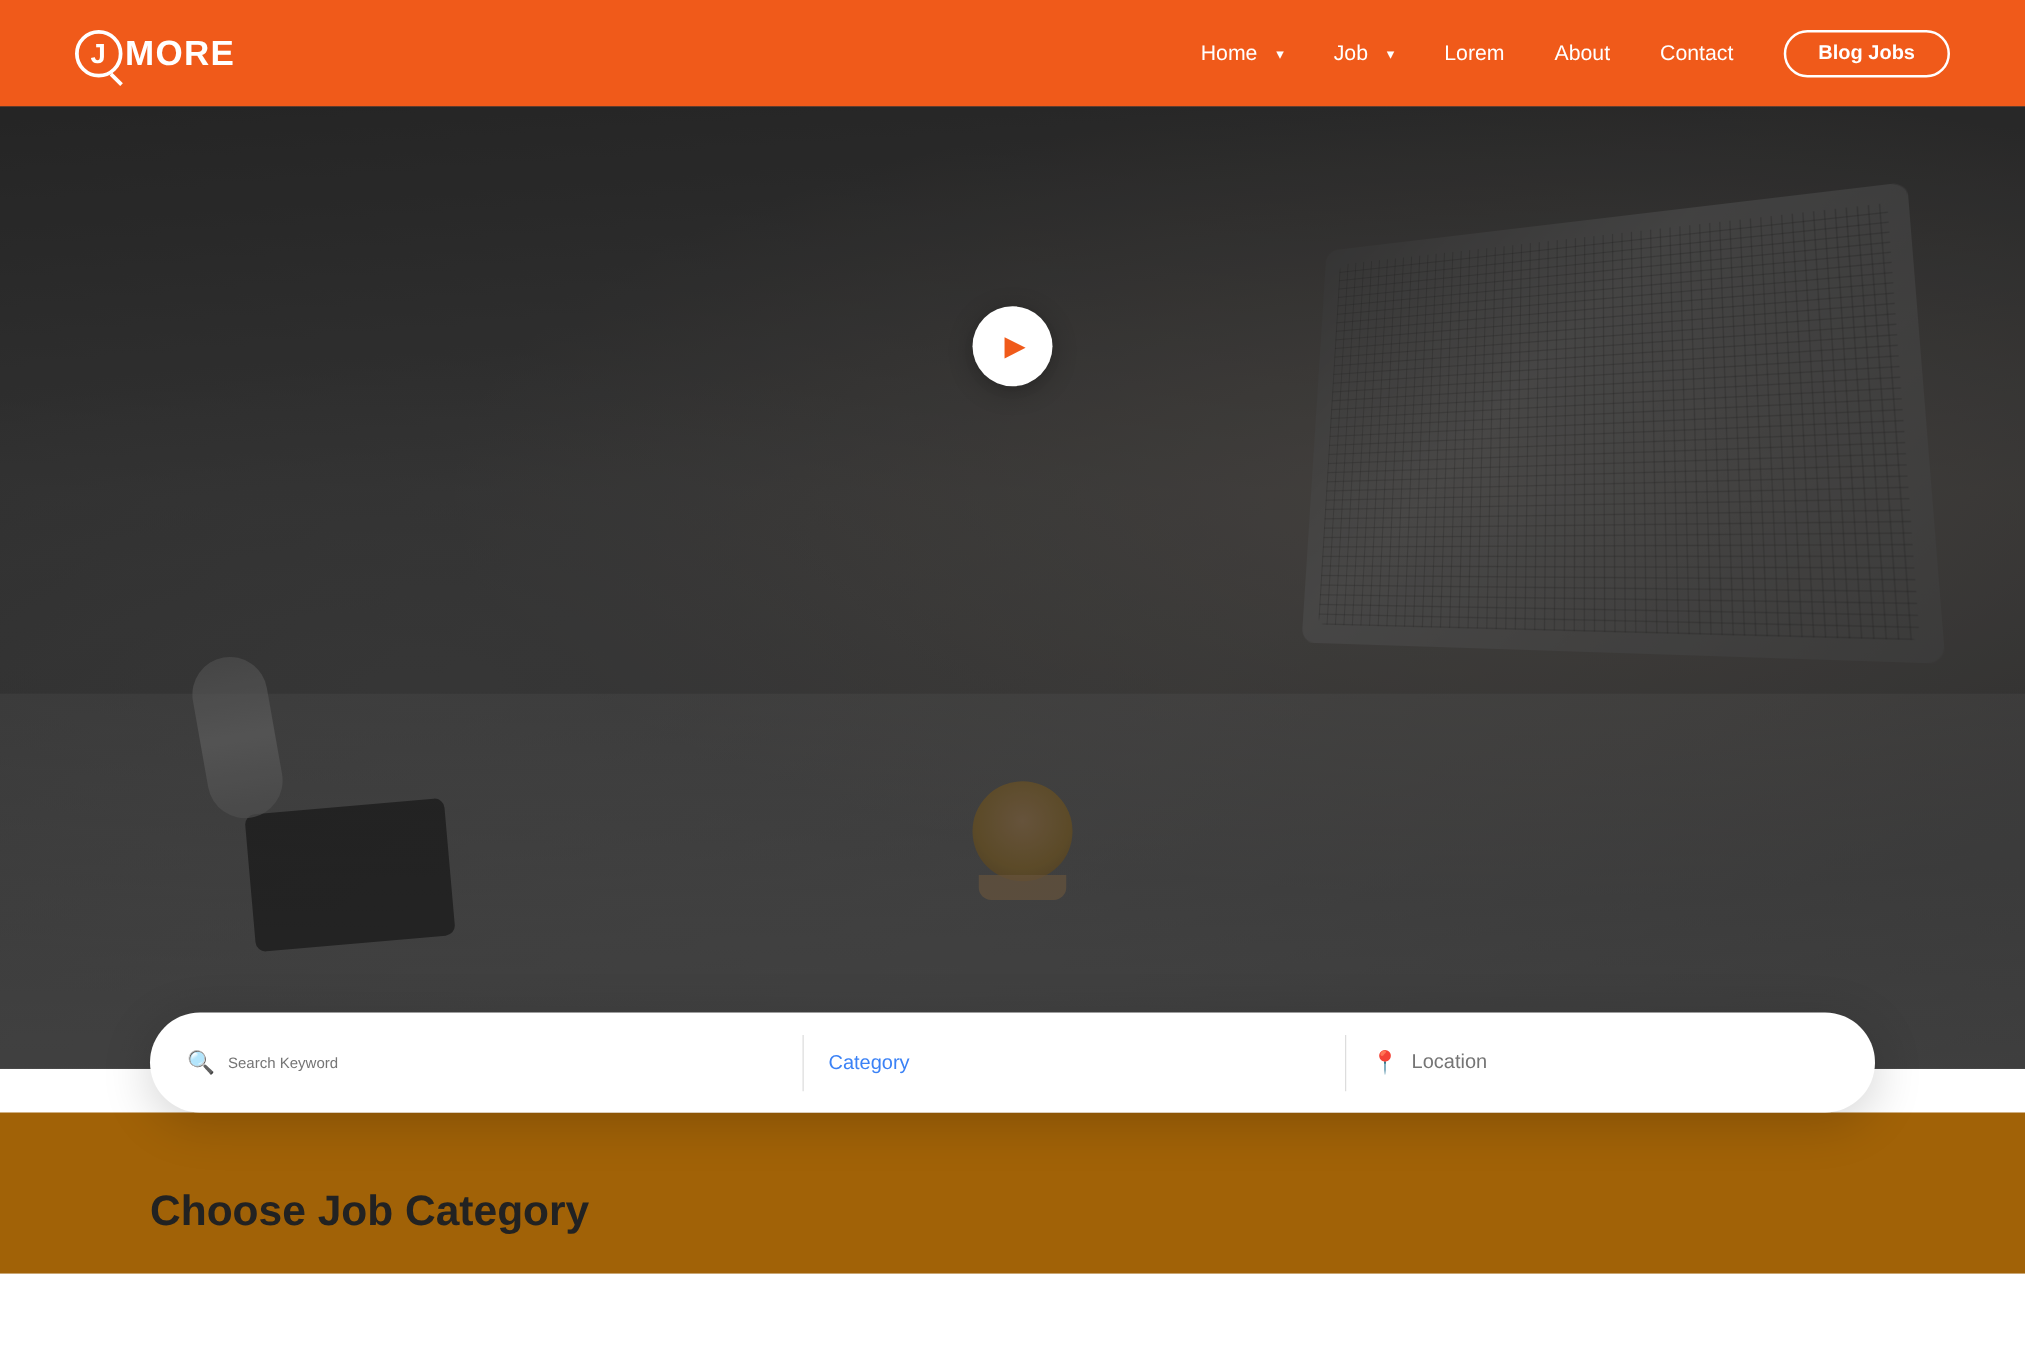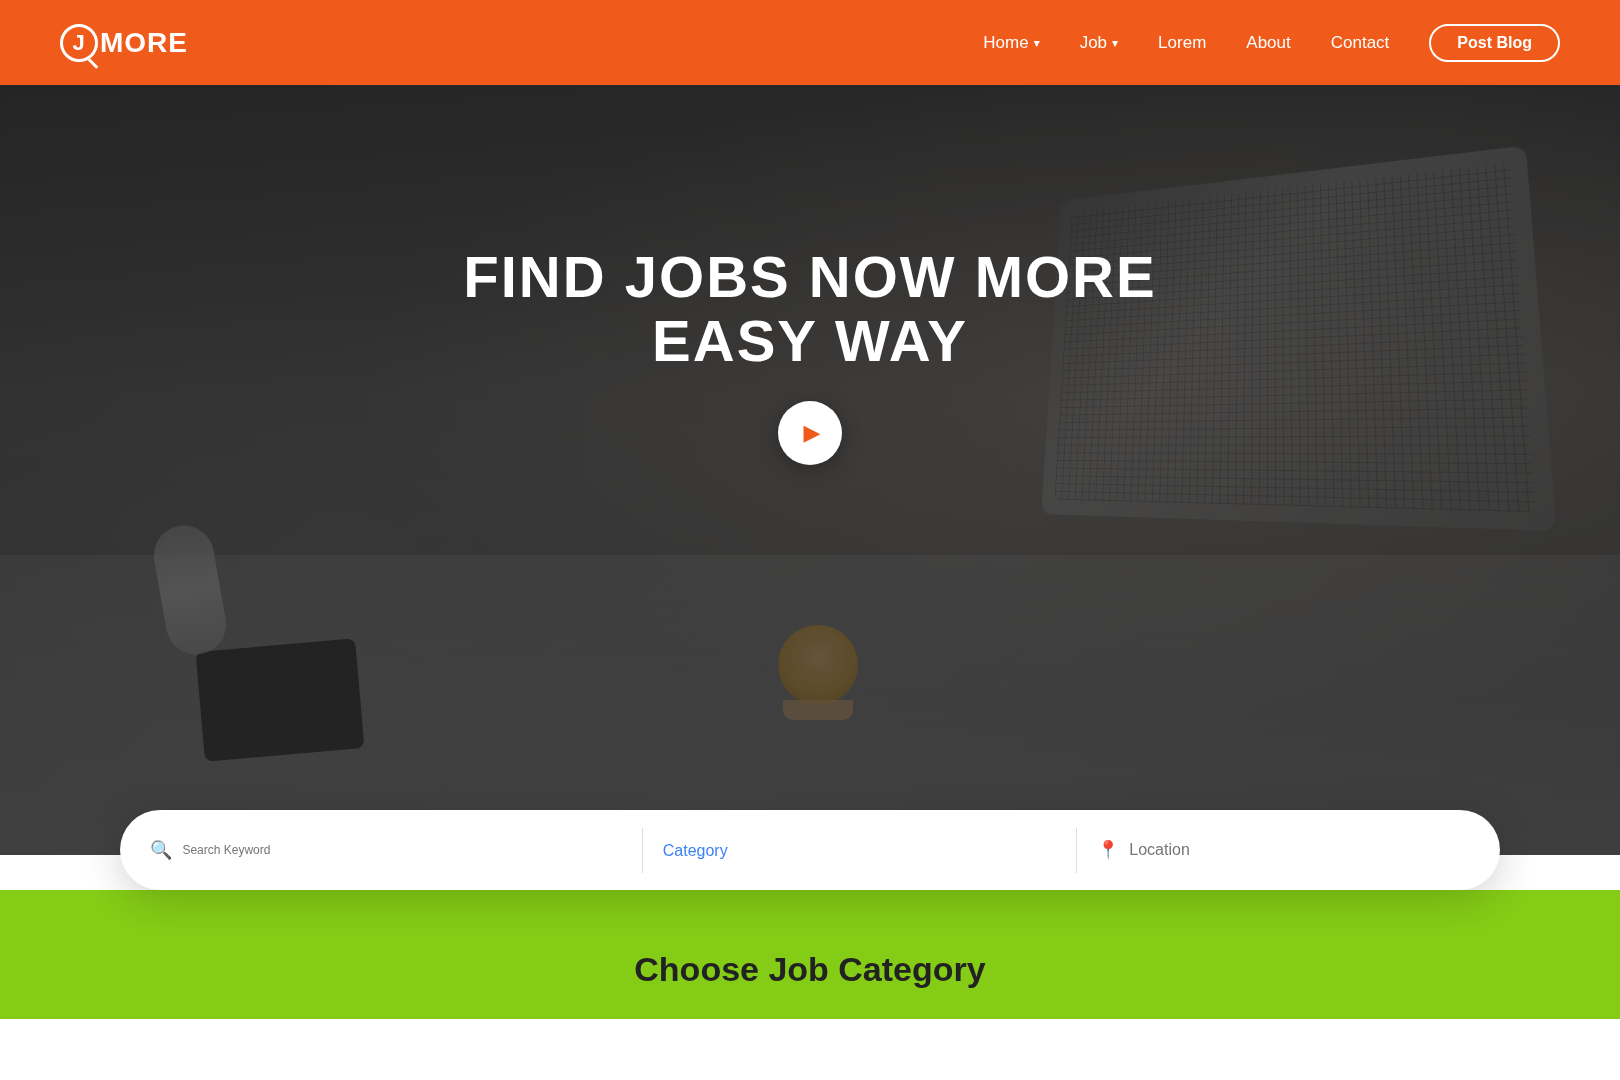--- a/index.html
+++ b/index.html
@@ -53,21 +53,21 @@
       align-items: center;
       gap: 40px;
     }
     .nav-item {
       color: #fff;
       font-size: 17px;
       font-weight: 500;
       text-decoration: none;
       display: flex;
       align-items: center;
-      gap: 5px;
+      gap: 15px;
       cursor: pointer;
       text-align: right;
     }
     .nav-item .arrow {
       font-size: 12px;
     }
     .nav-btn {
       color: #fff;
       font-size: 16px;
       font-weight: 600;
@@ -307,23 +307,23 @@
       padding: 18px 44px;
       font-size: 18px;
       font-weight: 700;
       cursor: pointer;
       white-space: nowrap;
       margin-left: 15px;
     }
 
     
     .bottom-section {
-      background: #84cc16;
+      background: #a16207;
       padding: 60px 120px 30px;
-      text-align: center;
+      text-align: left;
     }
     .bottom-title {
       font-size: 34px;
       font-weight: 700;
       color: #222;
     }
   </style>
 </head>
 <body>
 
@@ -347,38 +347,37 @@
     </a>
     <a class="nav-item">
       <span>Lorem</span>
     </a>
     <a class="nav-item">
       <span>About</span>
     </a>
     <a class="nav-item">
       <span>Contact</span>
     </a>
-    <button class="nav-btn">Post Blog</button>
+    <button class="nav-btn">Blog Jobs</button>
   </nav>
 </header>
 
 <section class="hero">
   <div class="hero-bg"></div>
   <div class="hero-photo-sim"></div>
 
   <div class="hero-laptop"></div>
   <div class="hero-desk"></div>
   <div class="hero-coffee"></div>
   <div class="hero-tablet"></div>
   <div class="hero-remote"></div>
 
   <div class="hero-overlay"></div>
 
   <div class="hero-content">
-    <h1 class="hero-title">FIND JOBS NOW MORE EASY WAY</h1>
     <button class="play-btn">
       <span class="play-icon">▶</span>
     </button>
   </div>
 </section>
 
 <div class="search-bar-wrapper">
   <div class="search-bar">
 
     <div class="search-field">

